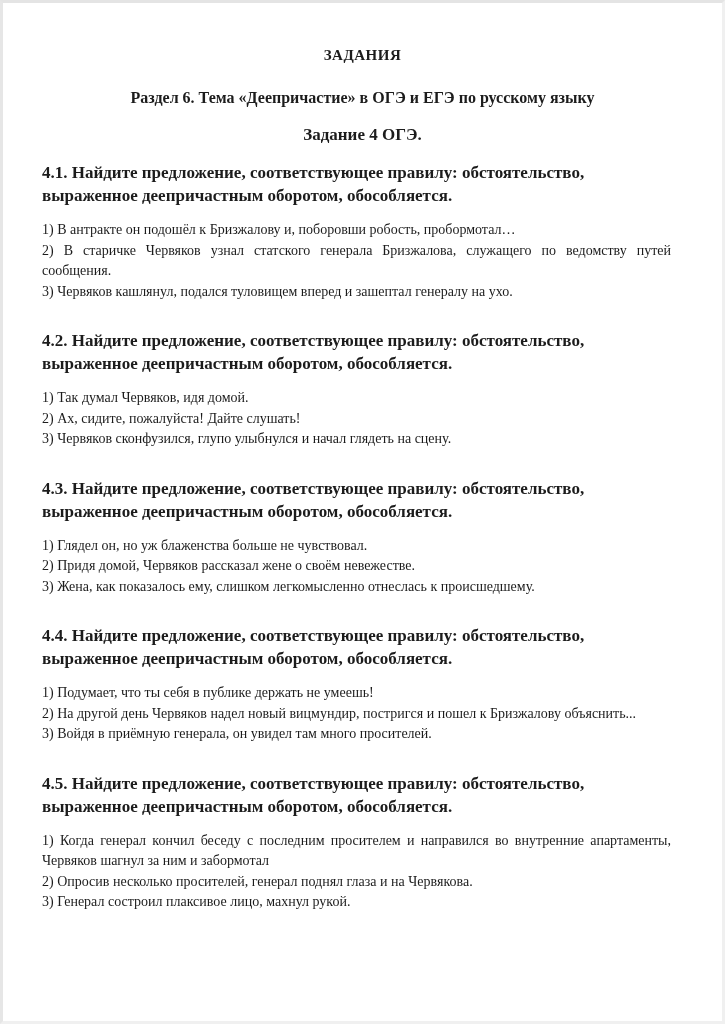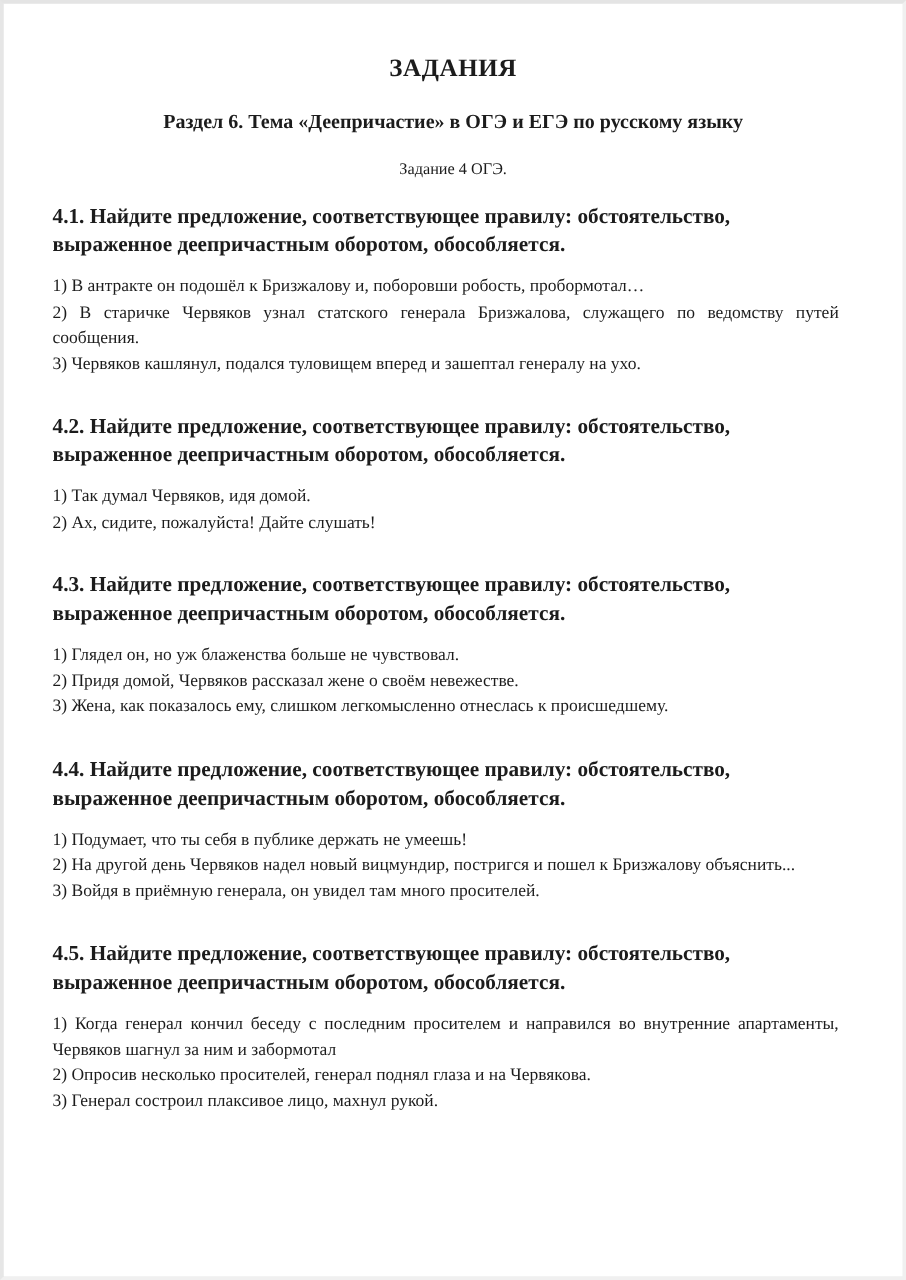--- a/index.html
+++ b/index.html
@@ -24,38 +24,38 @@
     position: absolute;
     inset: 0;
     border: 3px solid #f0f0f0;
     border-top-color: #e4e4e4;
     border-left-color: #e6e6e6;
     pointer-events: none;
   }
   .doc-title {
     margin: 0 0 21px 0;
     text-align: center;
-    font-size: 20px;
+    font-size: 15px;
     line-height: 22px;
     font-weight: bold;
     letter-spacing: 0.5px;
   }
   .doc-subtitle {
     margin: 0 0 16px 0;
     text-align: center;
     font-size: 16px;
     line-height: 21px;
     font-weight: bold;
   }
   .doc-task-label {
     margin: 0 0 16px 0;
     text-align: center;
-    font-size: 13px;
+    font-size: 17px;
     line-height: 21px;
-    font-weight: normal;
+    font-weight: bold;
   }
   .exercise {
     margin: 0 12px 27px 0;
   }
   .exercise-heading {
     margin: 0 0 13px 0;
     max-width: 585px;
     font-size: 17px;
     line-height: 23px;
     font-weight: bold;
@@ -84,20 +84,21 @@
       <p class="option">2) В старичке Червяков узнал статского генерала Бризжалова, служащего по ведомству путей сообщения.</p>
       <p class="option">3) Червяков кашлянул, подался туловищем вперед и зашептал генералу на ухо.</p>
     </div>
   </section>
 
   <section class="exercise">
     <p class="exercise-heading">4.2. Найдите предложение, соответствующее правилу: обстоятельство, выраженное деепричастным оборотом, обособляется.</p>
     <div class="exercise-options">
       <p class="option">1) Так думал Червяков, идя домой.</p>
       <p class="option">2) Ах, сидите, пожалуйста! Дайте слушать!</p>
+      <p class="option">3) Червяков сконфузился, глупо улыбнулся и начал глядеть на сцену.</p>
     </div>
   </section>
 
   <section class="exercise">
     <p class="exercise-heading">4.3. Найдите предложение, соответствующее правилу: обстоятельство, выраженное деепричастным оборотом, обособляется.</p>
     <div class="exercise-options">
       <p class="option">1) Глядел он, но уж блаженства больше не чувствовал.</p>
       <p class="option">2) Придя домой, Червяков рассказал жене о своём невежестве.</p>
       <p class="option">3) Жена, как показалось ему, слишком легкомысленно отнеслась к происшедшему.</p>
     </div>

